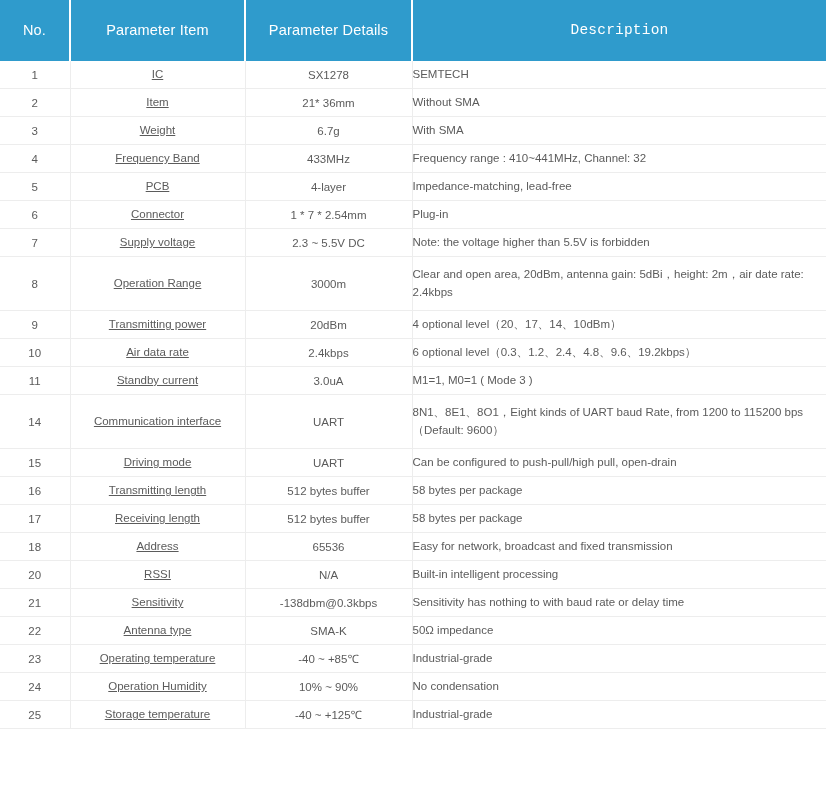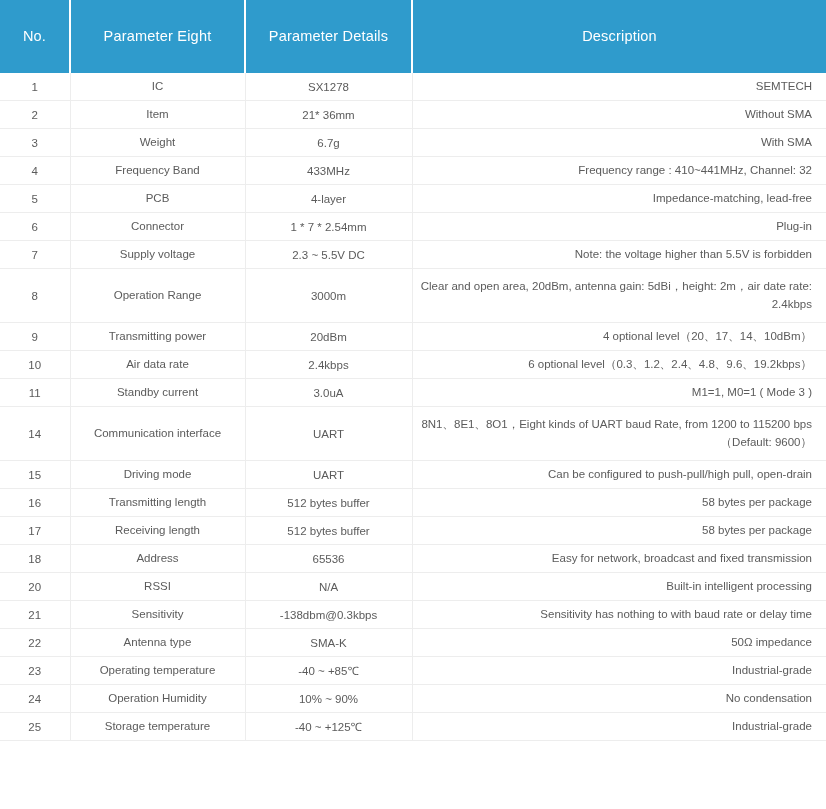--- a/index.html
+++ b/index.html
@@ -25,67 +25,67 @@
   table.spec-table col.c-details { width: 167px; }
   table.spec-table col.c-desc    { width: 414px; }
 
   thead th {
     background: #2f9bcc;
     color: #ffffff;
     font-size: 14.5px;
     font-weight: normal;
     height: 45px;
     line-height: 45px;
-    padding: 14px;
+    padding: 8px;
     text-align: center;
     border-right: 2px solid #ffffff;
     letter-spacing: 0.2px;
   }
-  thead th.last { border-right: none; }
+  thead th.last { border-right: none; font-family: Liberation Mono, monospace; }
 
   tbody td {
     border-bottom: 1px solid #ededed;
     border-right: 1px solid #ededed;
     color: #5b5b5b;
     font-size: 11.5px;
     padding: 0 0;
     height: 27px;
     vertical-align: middle;
   }
   tbody tr td.col-no,
   tbody tr td.col-item,
   tbody tr td.col-details {
     text-align: center;
   }
   tbody tr td.col-desc {
-    text-align: right;
+    text-align: left;
     padding-right: 14px;
     border-right: none;
     line-height: 1.5;
   }
   tbody tr.tall td { height: 53px; }
   tbody tr:last-child td { border-bottom: 1px solid #ededed; }
 
   td .cell-text { display: block; }
-  td.col-item .cell-text { line-height: 1.45; }
+  td.col-item .cell-text { line-height: 1.45; text-decoration: underline; }
 </style>
 </head>
 <body>
 
 <table class="spec-table">
   <colgroup>
     <col class="c-no">
       <col class="c-item">
       <col class="c-details">
       <col class="c-desc">
   </colgroup>
   <thead>
     <tr>
       <th>No.</th>
-      <th>Parameter Eight</th>
+      <th>Parameter Item</th>
       <th>Parameter Details</th>
       <th class="last">Description</th>
     </tr>
   </thead>
   <tbody id="table-body">
       <tr>
         <td class="col-no">
           <span class="cell-text">1</span>
         </td>
         <td class="col-item">

